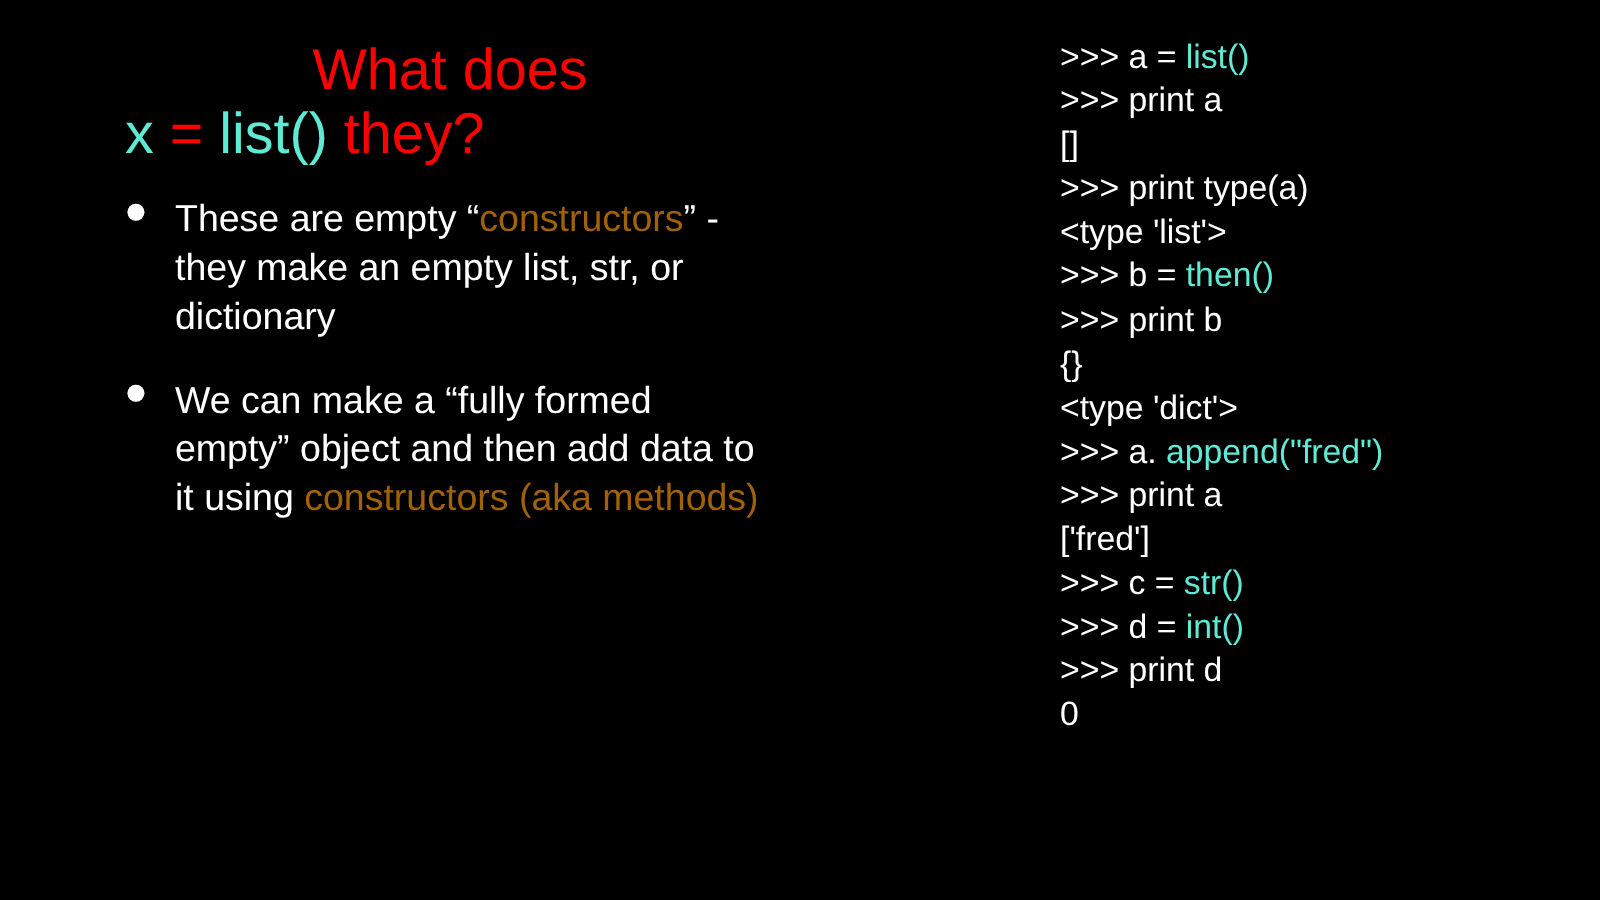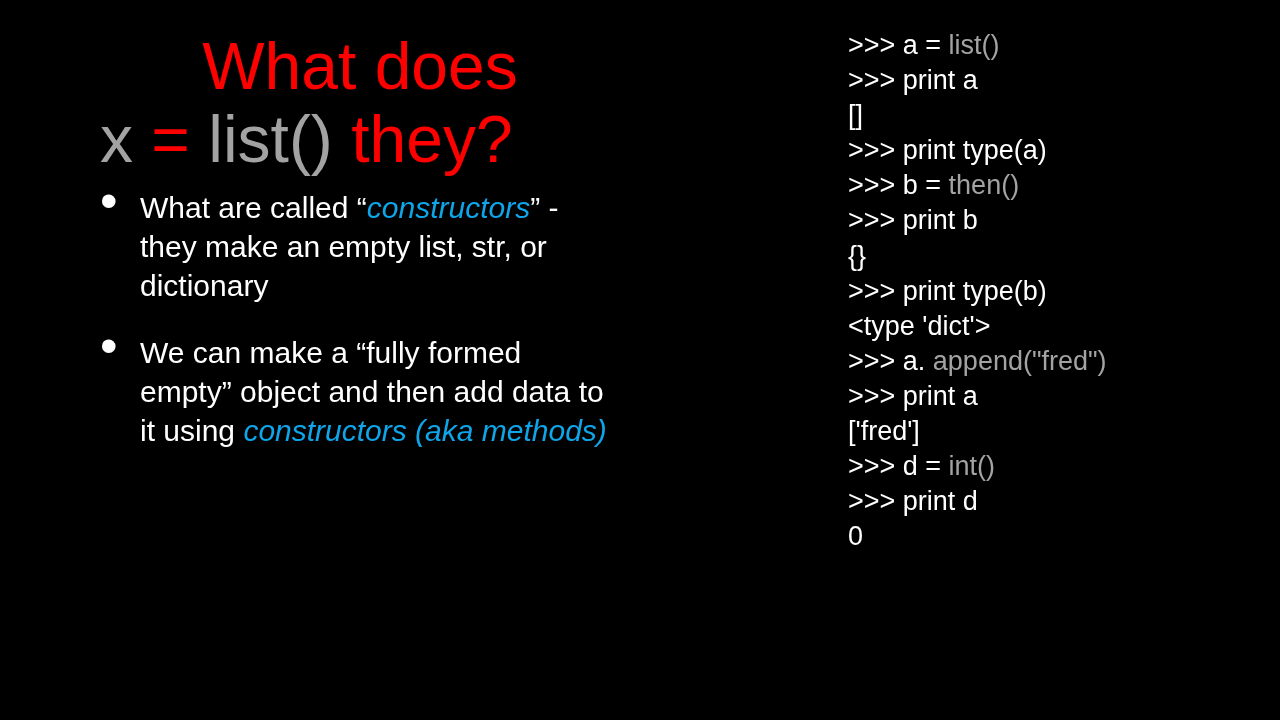--- a/index.html
+++ b/index.html
@@ -18,27 +18,27 @@
     height: 720px;
     box-sizing: border-box;
   }
   .left {
     position: absolute;
     left: 100px;
     top: 30px;
     width: 520px;
   }
   .title {
-    font-size: 66px;
+    font-size: 46px;
     line-height: 1.1;
-    margin-bottom: 13px;
+    margin-bottom: 25px;
   }
   .red { color: #ff0000; }
-  .green { color: #a3a3a3; text-align: center; }
-  .orange { color: #0ea5e9; font-style: italic; }
+  .green { color: #5eead4; text-align: center; }
+  .orange { color: #a16207; }
   .bullets {
     font-size: 30px;
     line-height: 1.3;
   }
   .bullet {
     display: flex;
     margin-bottom: 28px;
   }
   .bullet .dot {
     width: 40px;
@@ -73,43 +73,44 @@
       </div>
       <div>
         <span class="green">x</span><span class="red"> = </span><span class="green">list()</span><span class="red"> they?</span>
       </div>
     </div>
 
     <div class="bullets">
       <div class="bullet">
         <div class="dot">•</div>
         <div class="text">
-          <span>What are called “</span><span class="orange">constructors</span><span>”  - they make an empty list, str, or dictionary</span>
+          <span>These are empty “</span><span class="orange">constructors</span><span>”  - they make an empty list, str, or dictionary</span>
         </div>
       </div>
       <div class="bullet">
         <div class="dot">•</div>
         <div class="text">
           <span>We can make a “fully formed empty” object and then add data to it using </span><span class="orange">constructors (aka methods)</span><span></span>
         </div>
       </div>
     </div>
   </div>
 
   <div class="right">
     <div class="codeline"><span>&gt;&gt;&gt; a = </span><span class="green">list()</span></div>
     <div class="codeline"><span>&gt;&gt;&gt; print a</span></div>
     <div class="codeline"><span>[]</span></div>
     <div class="codeline"><span>&gt;&gt;&gt; print type(a)</span></div>
+    <div class="codeline"><span>&lt;type 'list'&gt;</span></div>
     <div class="codeline"><span>&gt;&gt;&gt; b = </span><span class="green">then()</span></div>
     <div class="codeline"><span>&gt;&gt;&gt; print b</span></div>
     <div class="codeline"><span>{}</span></div>
-    <div class="codeline"><span>&gt;&gt;&gt; print type(b)</span></div>
     <div class="codeline"><span>&lt;type 'dict'&gt;</span></div>
     <div class="codeline"><span>&gt;&gt;&gt; a. </span><span class="green">append("fred")</span></div>
     <div class="codeline"><span>&gt;&gt;&gt; print a</span></div>
     <div class="codeline"><span>['fred']</span></div>
+    <div class="codeline"><span>&gt;&gt;&gt; c = </span><span class="green">str()</span></div>
     <div class="codeline"><span>&gt;&gt;&gt; d = </span><span class="green">int()</span></div>
     <div class="codeline"><span>&gt;&gt;&gt; print d</span></div>
     <div class="codeline"><span>0</span></div>
   </div>
 
 </div>
 
 </body></html>

